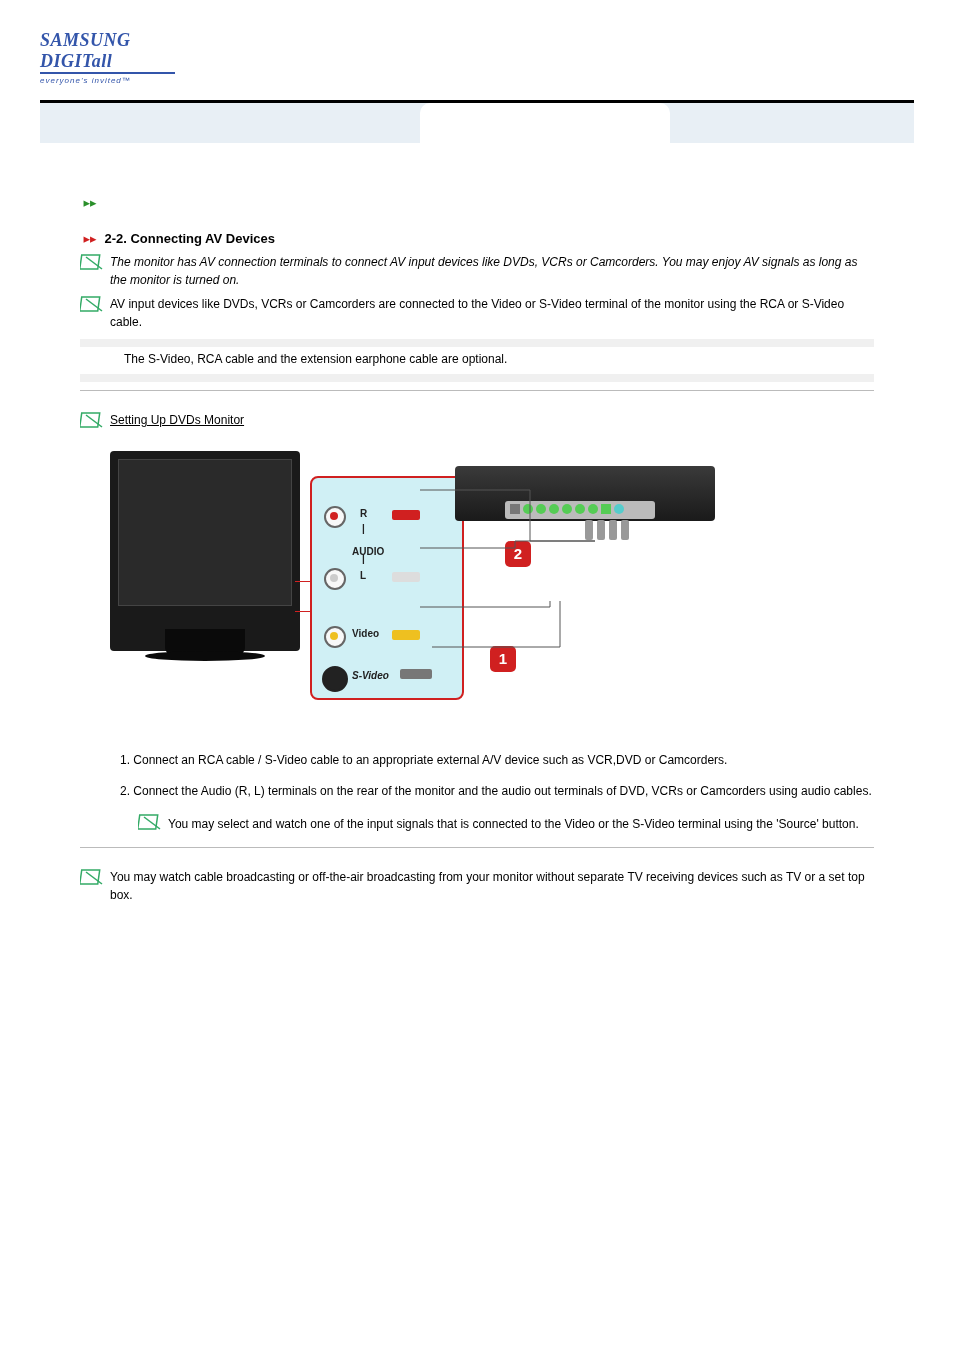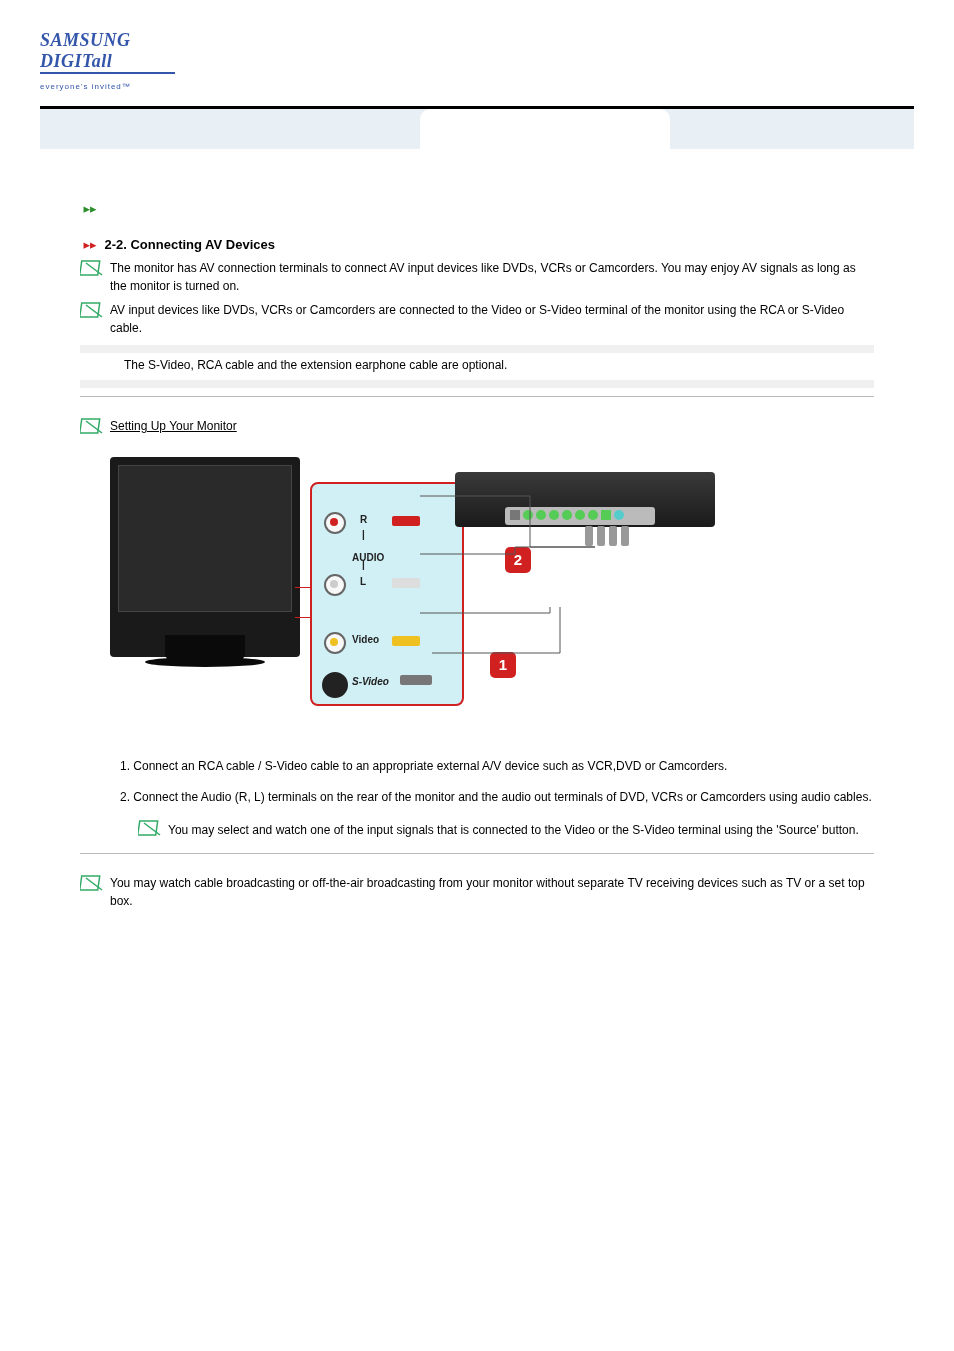--- a/index.html
+++ b/index.html
@@ -20,21 +20,22 @@
       font-style: italic;
       font-weight: bold;
       font-size: 18px;
       color: #3355aa;
       letter-spacing: 0.5px;
     }
     .logo-tagline {
       font-size: 8px;
       color: #3355aa;
       letter-spacing: 1px;
-      margin-top: 8px;
+      margin-top: 2px;
+      font-style: italic;
     }
     .logo-underline {
       border-bottom: 2px solid #3355aa;
       width: 135px;
       margin-left: 0;
     }
     .divider {
       border-top: 3px solid #000;
       margin: 5px 40px 0 40px;
     }
@@ -278,21 +279,21 @@
   <div style="margin-top:20px;">
     <div>
       <span class="arrow-icon arrow-green">▸▸</span>
     </div>
     <div style="margin-top:18px;">
       <span class="arrow-icon arrow-red">▸▸</span>
       <span class="section-header">2-2. Connecting AV Devices</span>
     </div>
   </div>
 
-  <div class="note-row" style="">
+  <div class="note-row" style="font-style:italic;">
     <span class="note-icon">
       <svg width="24" height="18" viewBox="0 0 24 18">
           <rect x="2" y="2" width="18" height="14" fill="none" stroke="#3a6" stroke-width="1.5" transform="skewX(-8)"></rect>
           <line x1="6" y1="4" x2="22" y2="16" stroke="#3a6" stroke-width="1.5"></line>
         </svg>
     </span>
     <span class="note-text">The monitor has AV connection terminals to connect AV input devices like DVDs, VCRs or Camcorders. You may enjoy AV signals as long as the monitor is turned on.</span>
   </div>
 
   <div class="note-row" style="margin-top:6px;">
@@ -311,21 +312,21 @@
   <div class="thin-line"></div>
 
   <div class="note-row" style="margin-top:12px;">
     <span class="note-icon">
       <svg width="24" height="18" viewBox="0 0 24 18">
           <rect x="2" y="2" width="18" height="14" fill="none" stroke="#3a6" stroke-width="1.5" transform="skewX(-8)"></rect>
           <line x1="6" y1="4" x2="22" y2="16" stroke="#3a6" stroke-width="1.5"></line>
         </svg>
     </span>
     <span class="note-text">
-      <span class="underline-link">Setting Up Your Monitor</span>
+      <span class="underline-link">Setting Up DVDs Monitor</span>
     </span>
   </div>
 
   <div class="diagram">
     <div class="monitor-box">
       <div class="monitor-screen"></div>
     </div>
     <div class="monitor-stand"></div>
     <div class="monitor-base"></div>
 

